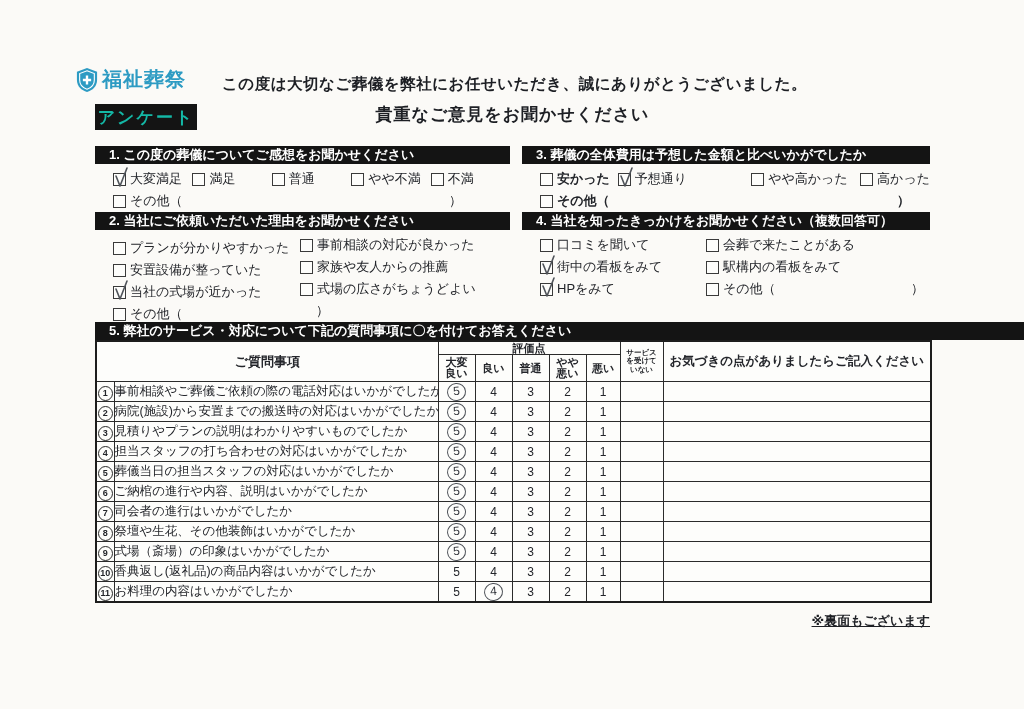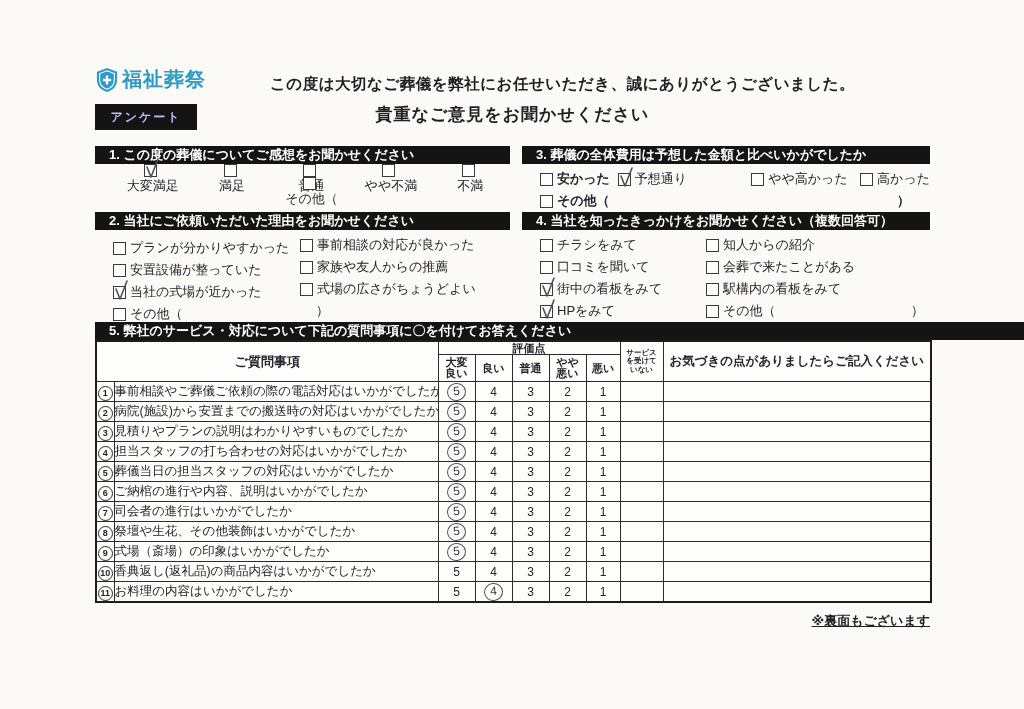--- a/index.html
+++ b/index.html
@@ -5,28 +5,28 @@
   html,body{margin:0;padding:0;}
   body{
     width:1024px;height:709px;overflow:hidden;
     background:#f6f5f1;
     font-family:"Liberation Sans","DejaVu Sans",sans-serif;
     color:#23252a;
   }
   .page{position:relative;width:1024px;height:709px;background:#fbfaf7;}
 
   
-  .logo{position:absolute;left:96px;top:66px;display:flex;align-items:center;gap:4px;}
+  .logo{position:absolute;left:76px;top:66px;display:flex;align-items:center;gap:4px;}
   .logo-text{font-size:20px;font-weight:bold;color:#2d9bc3;letter-spacing:1px;}
   .badge{
     position:absolute;left:95px;top:104px;width:102px;height:26px;
-    background:#141414;color:#c4b5fd;font-size:12px;font-weight:bold;
+    background:#141414;color:#14b8a6;font-size:17px;font-weight:bold;
     display:flex;align-items:center;justify-content:center;letter-spacing:2px;
   }
-  .thanks{position:absolute;left:222px;top:74px;font-size:15.5px;font-weight:bold;color:#1d1f24;letter-spacing:0.5px;margin-left:48px;}
+  .thanks{position:absolute;left:222px;top:74px;font-size:15.5px;font-weight:bold;color:#1d1f24;letter-spacing:0.5px;}
   .subtitle{position:absolute;left:95px;right:94px;top:103px;text-align:center;font-size:17px;font-weight:bold;color:#1d1f24;letter-spacing:1px;}
 
   
   .sec{position:absolute;}
   #sec-q1{left:95px;top:146px;width:415px;}
   #sec-q3{left:522px;top:146px;width:408px;}
   #sec-q2{left:95px;top:212px;width:415px;}
   #sec-q4{left:522px;top:212px;width:408px;}
   .sec-title{
     background:#141414;color:#fff;font-weight:bold;font-size:13px;
@@ -36,21 +36,21 @@
   .cb-row{display:flex;align-items:center;height:22px;}
   .cb-item{display:flex;align-items:center;font-size:13px;white-space:nowrap;}
   .checkbox{
     position:relative;flex:none;width:13px;height:13px;margin-right:4px;
     border:1.6px solid #3a3a3a;background:#fdfdfb;box-sizing:border-box;
   }
   .checkmark{position:absolute;left:-1px;top:-7px;width:18px;height:21px;overflow:visible;pointer-events:none;}
   .paren-text{font-size:13px;padding-left:16px;}
   .trail{margin-left:auto;font-size:13px;}
   
-  .sec-q1 .cb-item{width:84px;flex-direction:column;}
+  .sec-q1 .cb-item{width:84px;}
   .sec-q1 .cb-row.other-row .cb-item{width:auto;flex:1;display:flex;}
   .sec-q1 .trail{margin-right:48px;}
   .sec-q3 .cb-item:nth-child(1){width:80px;font-weight:bold;}
   .sec-q3 .cb-item:nth-child(2){width:92px;}
   .sec-q3 .cb-item:nth-child(3){width:112px;padding-left:44px;}
   .sec-q3 .cb-row.other-row .cb-item{width:auto;flex:1;display:flex;}
   .sec-q3 .trail{margin-right:20px;}
   .sec-q2 .col-l{width:187px;flex:none;margin-top:6px;}
   .sec-q2 .col-r{flex:1;}
   .sec-q4 .col-l{width:166px;flex:none;}
@@ -216,30 +216,20 @@
             <span class="checkbox"></span>
             <span class="cb-label">その他（</span>
           </div>
           <span class="paren-text">）</span>
         </div>
       </div>
     </div>
   <div class="sec sec-q4" id="sec-q4">
       <div class="sec-title">4. 当社を知ったきっかけをお聞かせください（複数回答可）</div>
       <div class="sec-body">
-        <div class="cb-row">
-          <div class="cb-item col-l">
-            <span class="checkbox"></span>
-            <span class="cb-label">チラシをみて</span>
-          </div>
-          <div class="cb-item col-r">
-            <span class="checkbox"></span>
-            <span class="cb-label">知人からの紹介</span>
-          </div>
-        </div>
         <div class="cb-row">
           <div class="cb-item col-l">
             <span class="checkbox"></span>
             <span class="cb-label">口コミを聞いて</span>
           </div>
           <div class="cb-item col-r">
             <span class="checkbox"></span>
             <span class="cb-label">会葬で来たことがある</span>
           </div>
         </div>

